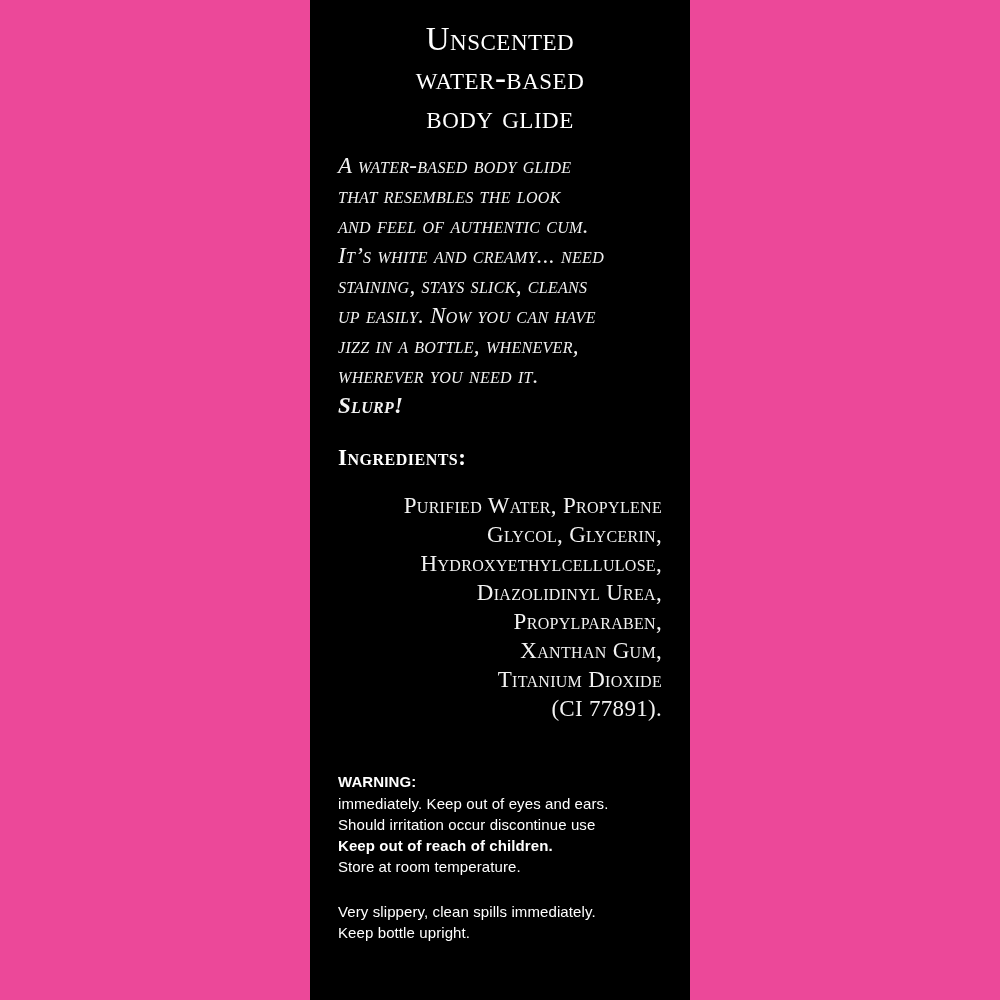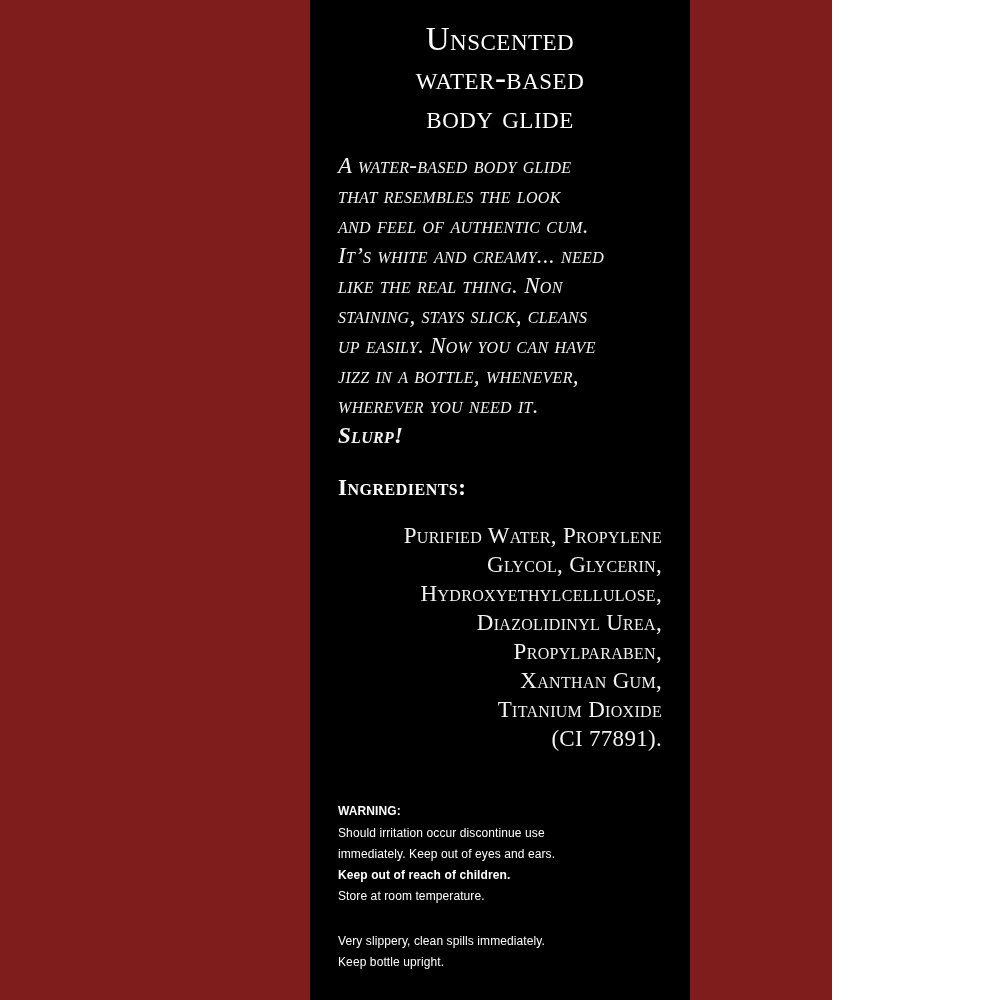--- a/index.html
+++ b/index.html
@@ -7,23 +7,23 @@
     padding: 0;
     width: 1000px;
     height: 1000px;
     background: #ffffff;
   }
   body {
     font-family: "Liberation Serif", serif;
   }
   .page {
     position: relative;
-    width: 832px;
+    width: 1000px;
     height: 1000px;
-    background: #7f1d1d;
+    background: #ec4899;
     overflow: hidden;
   }
   .label-panel {
     position: absolute;
     left: 310px;
     top: 0;
     width: 380px;
     height: 1000px;
     background: #000000;
     box-sizing: border-box;
@@ -80,21 +80,21 @@
     color: #f2f2f2;
     margin: 0 0 48px 0;
     text-align: right;
   }
   .ingredients-body .iline {
     display: block;
     white-space: pre;
   }
   .notice {
     font-family: "Liberation Sans", sans-serif;
-    font-size: 12px;
+    font-size: 15px;
     line-height: 21px;
     color: #ffffff;
     margin-bottom: 24px;
     letter-spacing: 0.1px;
   }
   .notice .nhead {
     display: block;
     font-weight: bold;
     margin-bottom: 1px;
   }
@@ -115,21 +115,20 @@
       <span class="tline">Unscented</span>
       <span class="tline">water-based</span>
       <span class="tline">body glide</span>
     </div>
 
     <div class="desc">
       <span class="dline">A water-based body glide</span>
       <span class="dline">that resembles the look</span>
       <span class="dline">and feel of authentic cum.</span>
       <span class="dline">It’s white and creamy... need</span>
-      <span class="dline">like the real thing. Non</span>
       <span class="dline">staining, stays slick, cleans</span>
       <span class="dline">up easily. Now you can have</span>
       <span class="dline">jizz in a bottle, whenever,</span>
       <span class="dline">wherever you need it.</span>
       <span class="dline bold">Slurp!</span>
     </div>
 
     <div class="ingredients-heading">Ingredients:</div>
 
     <div class="ingredients-body">
@@ -138,22 +137,22 @@
       <span class="iline">Hydroxyethylcellulose,</span>
       <span class="iline">Diazolidinyl Urea,</span>
       <span class="iline">Propylparaben,</span>
       <span class="iline">Xanthan Gum,</span>
       <span class="iline">Titanium Dioxide</span>
       <span class="iline">(CI 77891).</span>
     </div>
 
     <div class="notice">
       <span class="nhead">WARNING:</span>
+      <span class="nline">immediately. Keep out of eyes and ears.</span>
       <span class="nline">Should irritation occur discontinue use</span>
-      <span class="nline">immediately. Keep out of eyes and ears.</span>
       <span class="nline bold">Keep out of reach of children.</span>
       <span class="nline">Store at room temperature.</span>
     </div>
 
     <div class="notice">
       <span class="nline">Very slippery, clean spills immediately.</span>
       <span class="nline">Keep bottle upright.</span>
     </div>
 
   </div>

